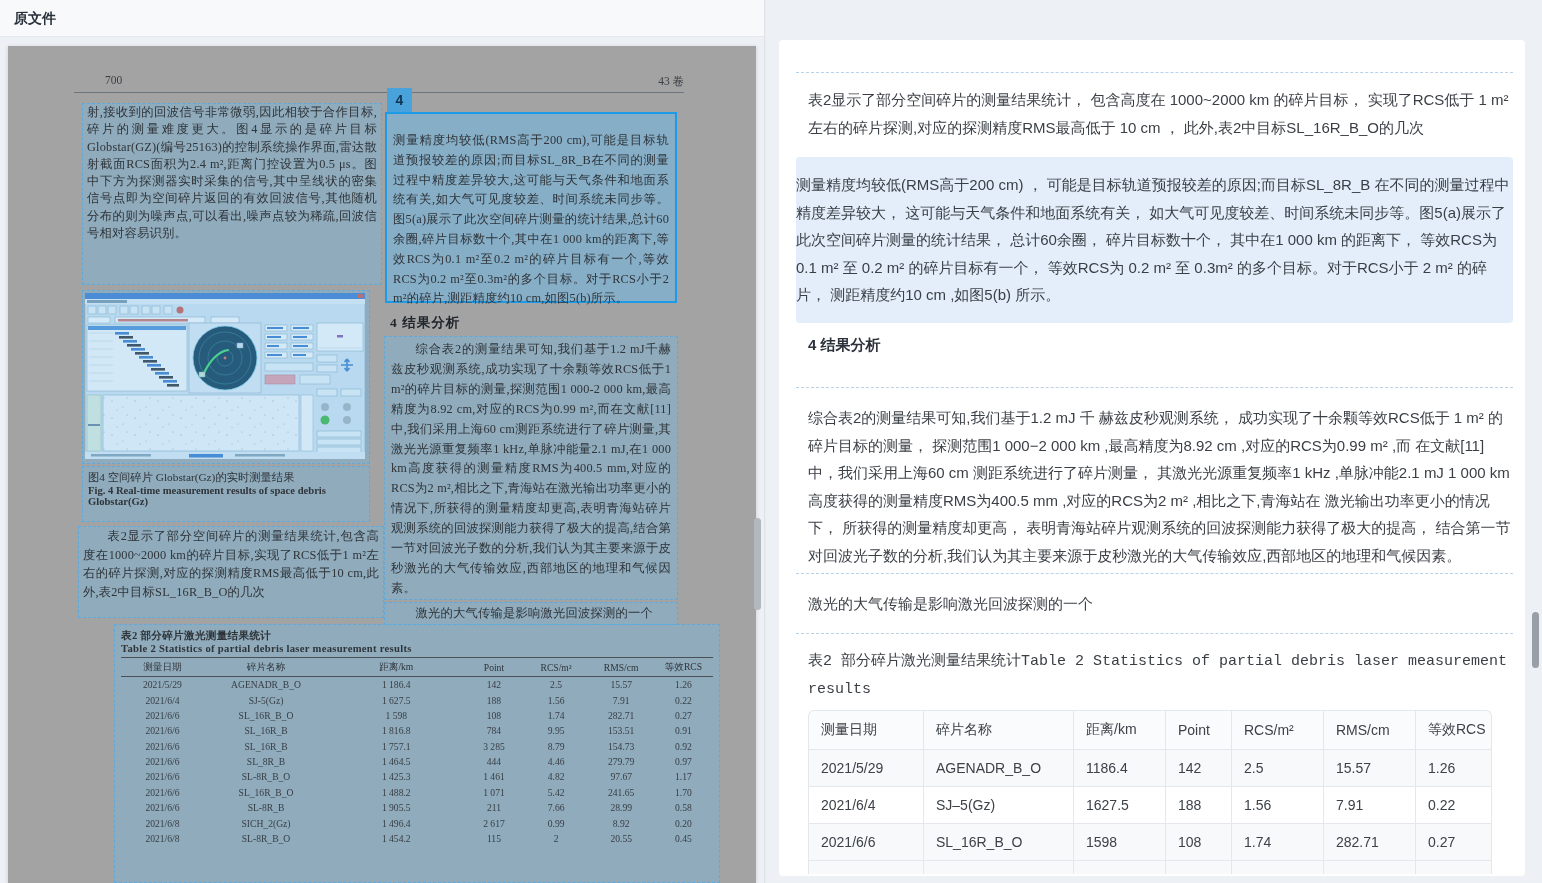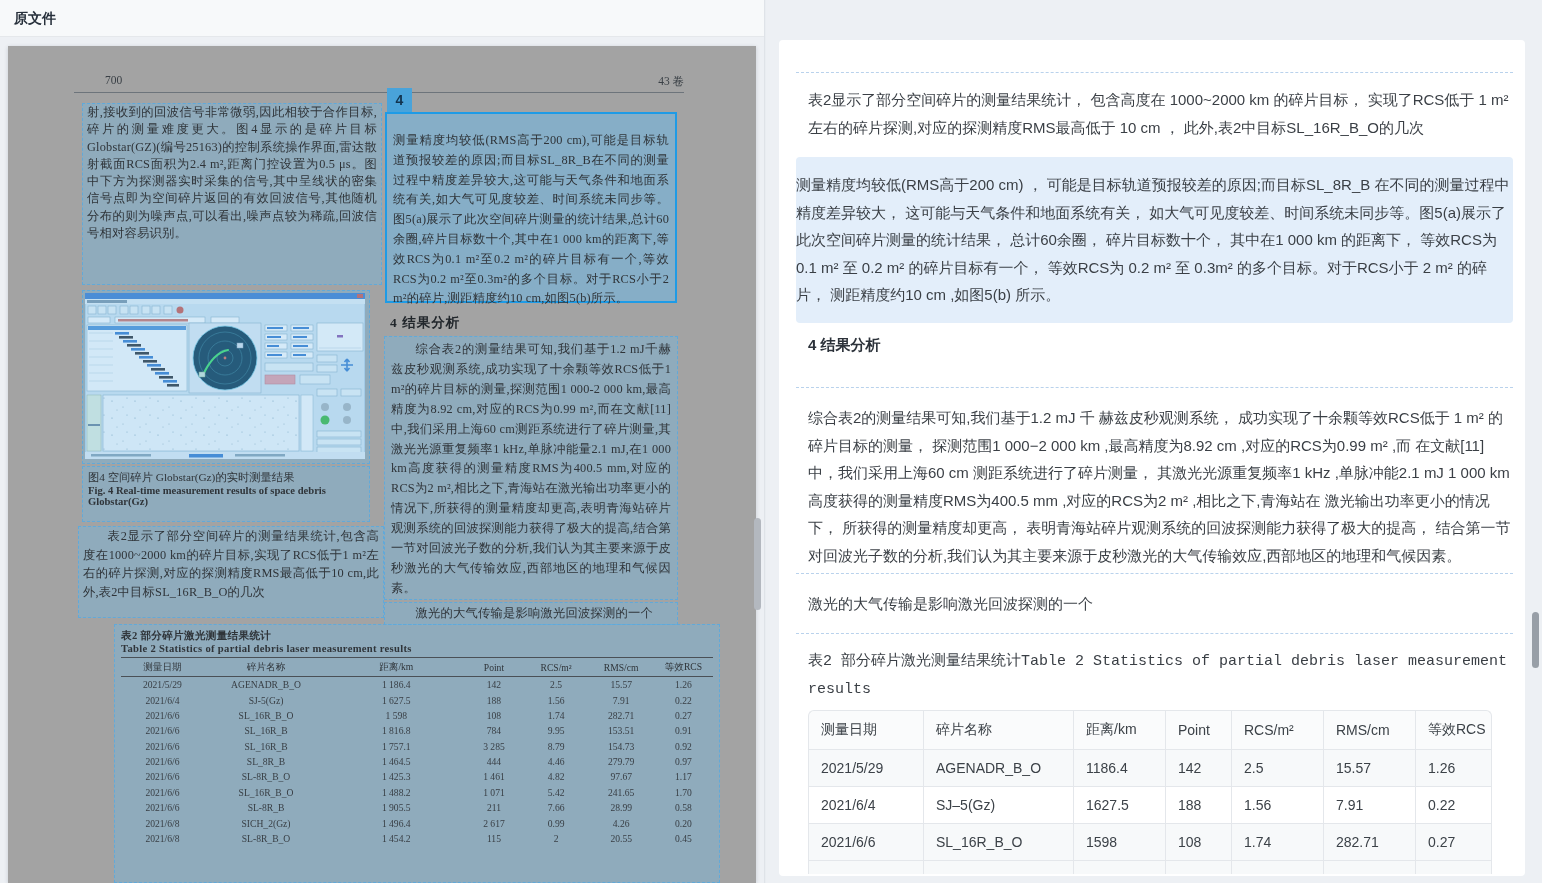--- a/index.html
+++ b/index.html
@@ -393,21 +393,21 @@
               <td>7.66</td>
               <td>28.99</td>
               <td>0.58</td>
             </tr>
             <tr>
               <td>2021/6/8</td>
               <td>SICH_2(Gz)</td>
               <td>1 496.4</td>
               <td>2 617</td>
               <td>0.99</td>
-              <td>4.26</td>
+              <td>8.92</td>
               <td>0.20</td>
             </tr>
             <tr>
               <td>2021/6/8</td>
               <td>SL-8R_B_O</td>
               <td>1 454.2</td>
               <td>115</td>
               <td>2</td>
               <td>20.55</td>
               <td>0.45</td>

